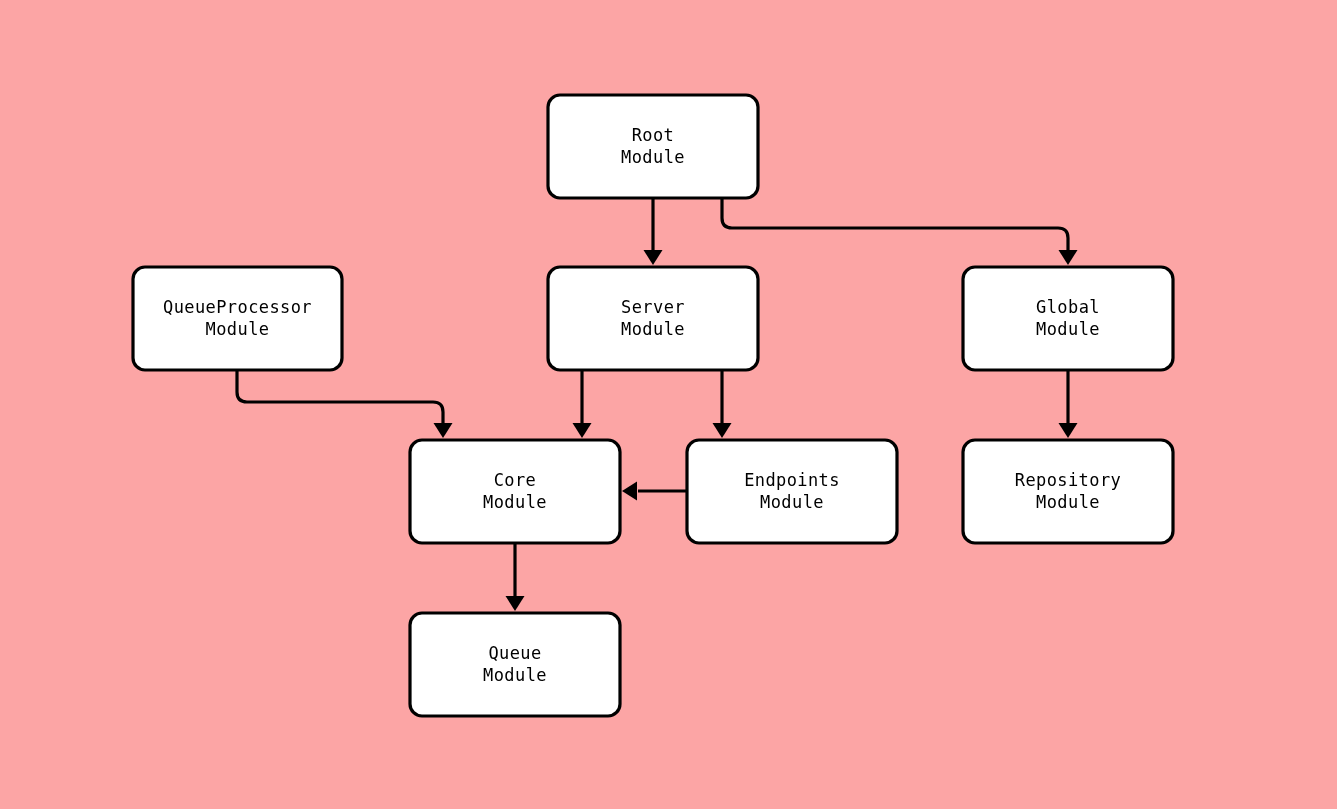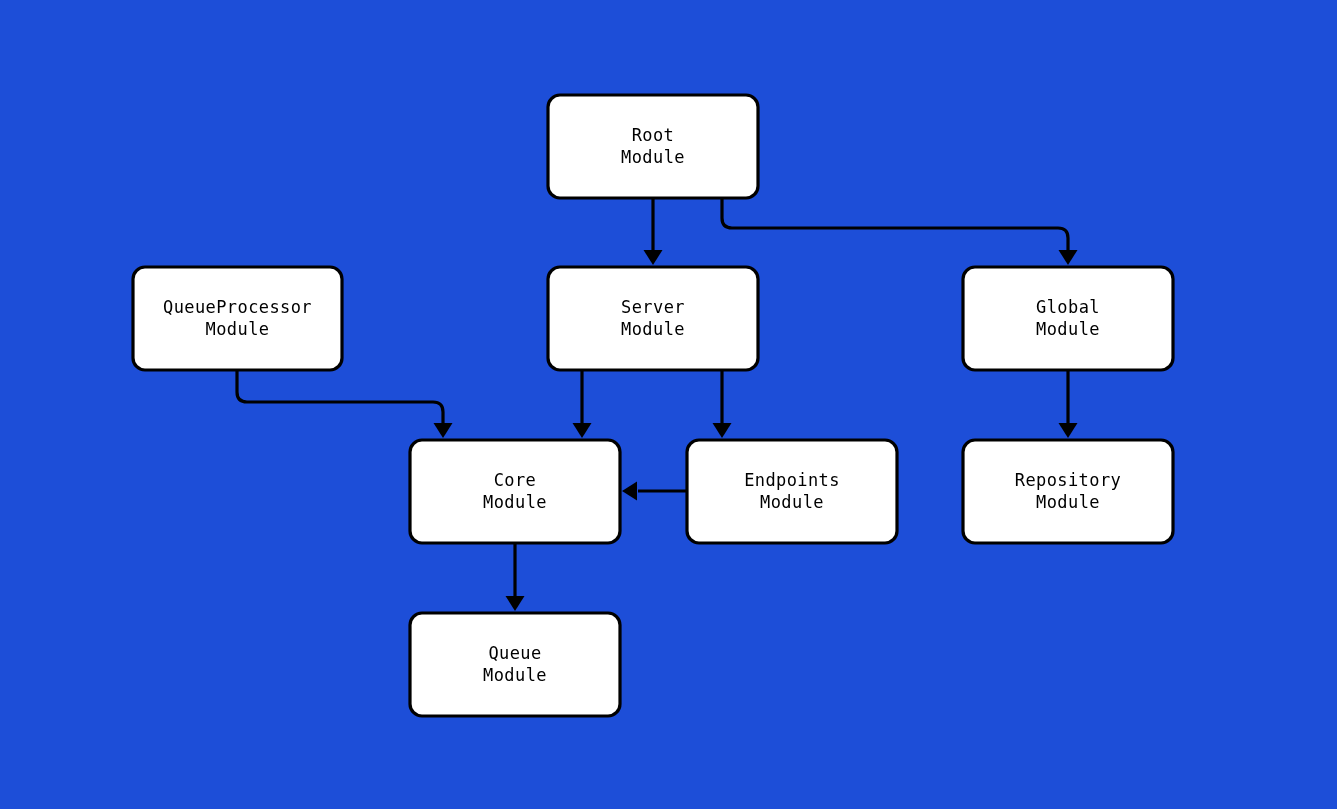--- a/index.html
+++ b/index.html
@@ -11,21 +11,21 @@
   body {
     width: 1337px;
     height: 809px;
     overflow: hidden;
     font-family: "DejaVu Sans Mono", "Liberation Mono", monospace;
   }
   #diagram-root {
     position: relative;
     width: 1337px;
     height: 809px;
-    background: #1d4ed8;
+    background: #fca5a5;
   }
   svg#diagram-canvas {
     display: block;
     width: 1337px;
     height: 809px;
   }
   .node-box {
     fill: #ffffff;
     stroke: #000000;
     stroke-width: 3.2;

